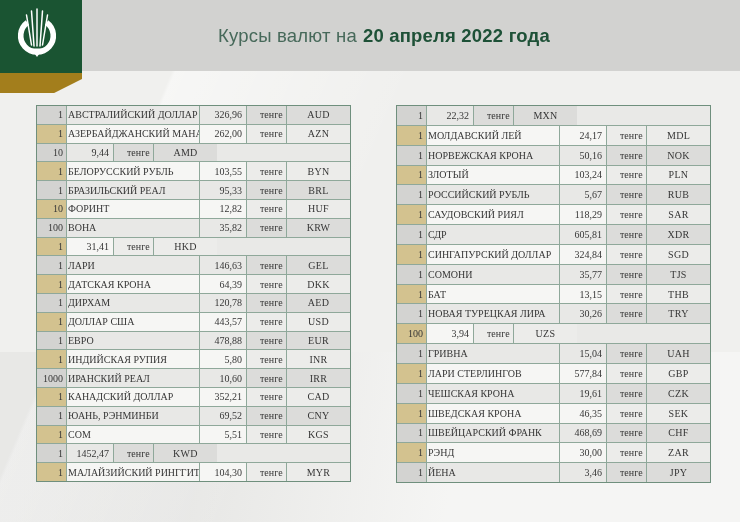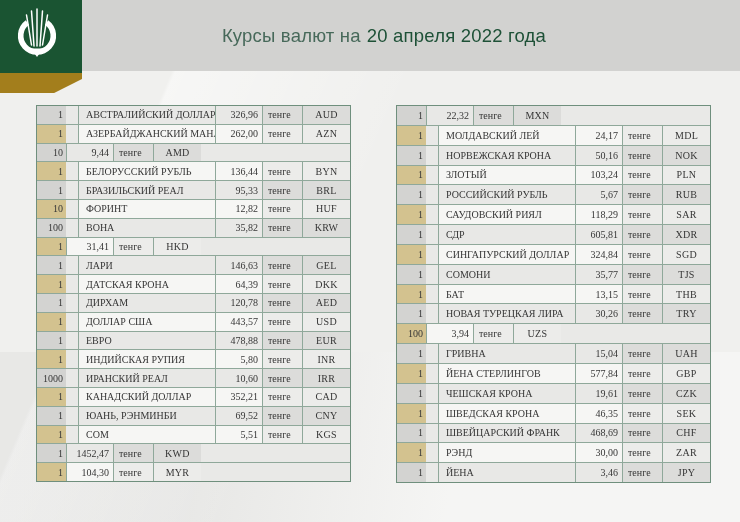--- a/index.html
+++ b/index.html
@@ -24,21 +24,21 @@
     background:#d2d2d0;
   }
   .title-wrap{
     position:absolute;top:0;left:78px;right:0;height:71px;
     display:flex;align-items:center;justify-content:center;
     padding-right:50px;
     font-family:"Liberation Sans", sans-serif;
     font-size:18.5px;letter-spacing:.2px;white-space:nowrap;
   }
   .title-prefix{color:#47695a;font-weight:400;margin-right:6px;}
-  .title-date{color:#1e5137;font-weight:400;}
+  .title-date{color:#1e5137;font-weight:700;}
   
   .logo-box{
     position:absolute;top:0;left:0;width:82px;height:73px;
     background:#1a5432;
   }
   .gold-bar{
     position:absolute;top:73px;left:0;width:82px;height:20px;
     background:#a37e1c;
     clip-path:polygon(0 0,100% 0,100% 30%,66% 100%,0 100%);
   }
@@ -51,24 +51,24 @@
   .t-left{left:36px;top:105px;height:377px;}
   .t-right{left:396px;top:105px;height:378px;}
   .row{flex:1;display:flex;min-height:0;}
   .row + .row{border-top:1px solid #8fa89a;}
   .cell{
     display:flex;align-items:center;box-sizing:border-box;
     font-size:10px;color:#363636;overflow:hidden;white-space:nowrap;
   }
   .cell + .cell{border-left:1px solid #8fa89a;}
   .cell.qty {width:29px;justify-content:flex-end;padding-right:3px;}
-  .cell.name{flex:1;padding-left:7px;margin-left:12px;}
+  .cell.name{flex:1;padding-left:1px;}
   .cell.rate{width:47px;justify-content:flex-end;padding-right:4px;}
-  .cell.unit{width:40px;padding-left:5px;}
-  .cell.code{width:48px;justify-content:center;letter-spacing:.3px;}
+  .cell.unit{width:40px;padding-left:13px;}
+  .cell.code{width:64px;justify-content:center;letter-spacing:.3px;}
   
   .row.r-grey .cell{background:#e8e8e6;}
   .row.r-grey .cell.unit,
   .row.r-grey .cell.code{background:#dcdcda;}
   .row.r-grey .cell.qty{background:#d3d3d1;}
   .row.r-lite .cell{background:#f6f6f4;}
   .row.r-lite .cell.unit,
   .row.r-lite .cell.code{background:#ececea;}
   .row.r-lite .cell.qty{background:#d3c28f;}
 </style>
@@ -117,21 +117,21 @@
   </div>
     <div class="row r-grey">
     <div class="cell qty">10</div>
     <div class="cell rate">9,44</div>
     <div class="cell unit">тенге</div>
     <div class="cell code">AMD</div>
   </div>
     <div class="row r-lite">
     <div class="cell qty">1</div>
     <div class="cell name">БЕЛОРУССКИЙ РУБЛЬ</div>
-    <div class="cell rate">136,44</div>
+    <div class="cell rate">103,55</div>
     <div class="cell unit">тенге</div>
     <div class="cell code">BYN</div>
   </div>
     <div class="row r-grey">
     <div class="cell qty">1</div>
     <div class="cell name">БРАЗИЛЬСКИЙ РЕАЛ</div>
     <div class="cell rate">95,33</div>
     <div class="cell unit">тенге</div>
     <div class="cell code">BRL</div>
   </div>
@@ -226,20 +226,21 @@
     <div class="cell code">KGS</div>
   </div>
     <div class="row r-grey">
     <div class="cell qty">1</div>
     <div class="cell rate">1452,47</div>
     <div class="cell unit">тенге</div>
     <div class="cell code">KWD</div>
   </div>
     <div class="row r-lite">
     <div class="cell qty">1</div>
+    <div class="cell name">МАЛАЙЗИЙСКИЙ РИНГГИТ</div>
     <div class="cell rate">104,30</div>
     <div class="cell unit">тенге</div>
     <div class="cell code">MYR</div>
   </div>
   </div>
 <div class="rates-table t-right">
     <div class="row r-grey">
     <div class="cell qty">1</div>
     <div class="cell rate">22,32</div>
     <div class="cell unit">тенге</div>
@@ -323,21 +324,21 @@
   </div>
     <div class="row r-grey">
     <div class="cell qty">1</div>
     <div class="cell name">ГРИВНА</div>
     <div class="cell rate">15,04</div>
     <div class="cell unit">тенге</div>
     <div class="cell code">UAH</div>
   </div>
     <div class="row r-lite">
     <div class="cell qty">1</div>
-    <div class="cell name">ЙЕНА СТЕРЛИНГОВ</div>
+    <div class="cell name">ЛАРИ СТЕРЛИНГОВ</div>
     <div class="cell rate">577,84</div>
     <div class="cell unit">тенге</div>
     <div class="cell code">GBP</div>
   </div>
     <div class="row r-grey">
     <div class="cell qty">1</div>
     <div class="cell name">ЧЕШСКАЯ КРОНА</div>
     <div class="cell rate">19,61</div>
     <div class="cell unit">тенге</div>
     <div class="cell code">CZK</div>

